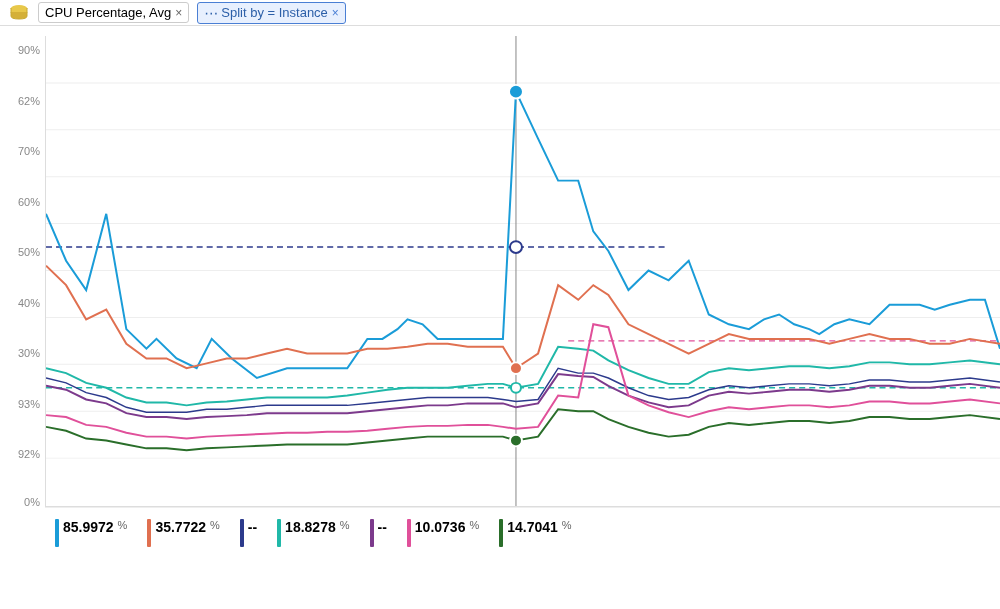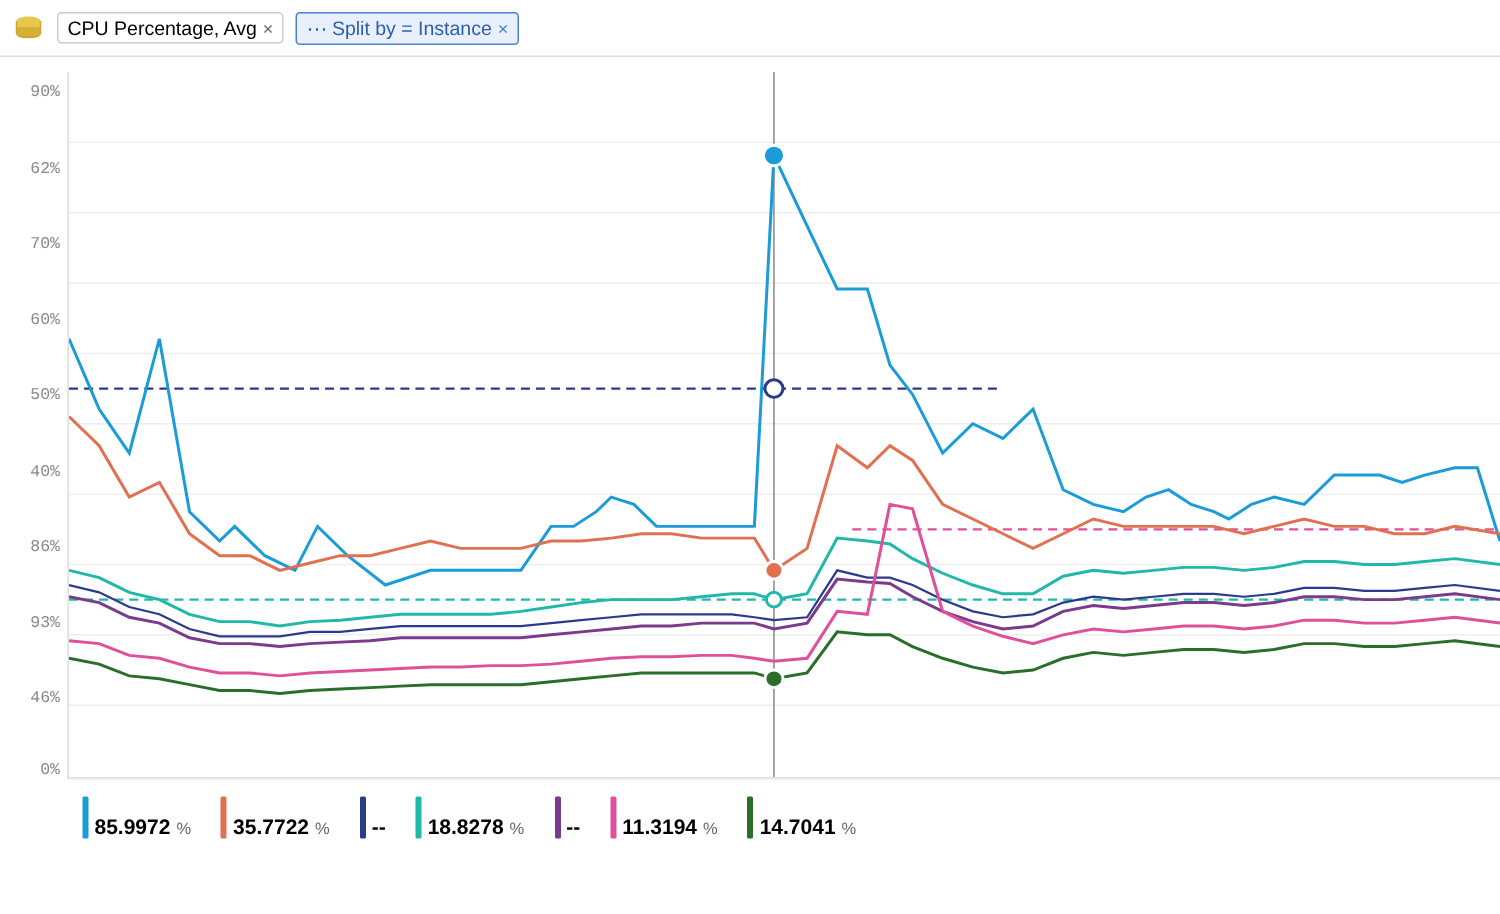--- a/index.html
+++ b/index.html
@@ -3,21 +3,21 @@
   <meta charset="utf-8">
   <style>
     * { margin: 0; padding: 0; box-sizing: border-box; }
     body { background: #fff; font-family: Arial, sans-serif; width: 1000px; height: 609px; overflow: hidden; }
 
     .toolbar {
       display: flex;
       align-items: center;
       padding: 4px 8px;
       border-bottom: 1px solid #ddd;
-      height: 38px;
+      height: 26px;
       background: #fff;
       gap: 8px;
     }
 
     .metric-chip {
       display: flex;
       align-items: center;
       background: #fff;
       border: 1px solid #ccc;
       border-radius: 3px;
@@ -57,21 +57,20 @@
       height: 531px;
       background: #fff;
     }
 
     .y-axis {
       position: absolute;
       left: 0;
       top: 0;
       bottom: 50px;
       width: 45px;
-      font-family: Liberation Mono, monospace;
     }
 
     .y-label {
       position: absolute;
       right: 5px;
       font-size: 11px;
       color: #888;
       transform: translateY(-50%);
     }
 
@@ -93,21 +92,21 @@
       height: 50px;
       display: flex;
       align-items: center;
       gap: 20px;
       padding: 0 10px;
       border-top: 1px solid #eee;
     }
 
     .legend-item {
       display: flex;
-      align-items: flex-end;
+      align-items: flex-start;
       gap: 4px;
       font-size: 12px;
     }
 
     .legend-color {
       width: 4px;
       height: 28px;
       border-radius: 1px;
     }
 
@@ -151,23 +150,23 @@
 
 <div class="chart-container">
 
   <div class="y-axis">
     <span class="y-label" style="top: 5%;">90%</span>
     <span class="y-label" style="top: 15.5%;">62%</span>
     <span class="y-label" style="top: 26%;">70%</span>
     <span class="y-label" style="top: 36.5%;">60%</span>
     <span class="y-label" style="top: 47%; padding-left: 28px;">50%</span>
     <span class="y-label" style="top: 57.5%;">40%</span>
-    <span class="y-label" style="top: 68%;">86%</span>
+    <span class="y-label" style="top: 68%;">30%</span>
     <span class="y-label" style="top: 78.5%;">93%</span>
-    <span class="y-label" style="top: 89%;">46%</span>
+    <span class="y-label" style="top: 89%;">92%</span>
     <span class="y-label" style="top: 99%;">0%</span>
   </div>
 
   <div class="chart-area">
     <svg width="100%" height="100%" viewBox="0 0 950 481" preserveAspectRatio="none">
 
       <line x1="0" y1="48" x2="950" y2="48" stroke="#eee" stroke-width="1"></line>
       <line x1="0" y1="96" x2="950" y2="96" stroke="#eee" stroke-width="1"></line>
       <line x1="0" y1="144" x2="950" y2="144" stroke="#eee" stroke-width="1"></line>
       <line x1="0" y1="192" x2="950" y2="192" stroke="#eee" stroke-width="1"></line>
@@ -230,21 +229,21 @@
       <div class="legend-color" style="background:#20b8a8;"></div>
       <span class="legend-value">18.8278</span>
       <span class="legend-unit">%</span>
     </div>
     <div class="legend-item">
       <div class="legend-color" style="background:#7c3a8c;"></div>
       <span class="legend-value">--</span>
     </div>
     <div class="legend-item">
       <div class="legend-color" style="background:#e0509a;"></div>
-      <span class="legend-value">11.3194</span>
+      <span class="legend-value">10.0736</span>
       <span class="legend-unit">%</span>
     </div>
     <div class="legend-item">
       <div class="legend-color" style="background:#2a6e2a;"></div>
       <span class="legend-value">14.7041</span>
       <span class="legend-unit">%</span>
     </div>
   </div>
 </div>
 

